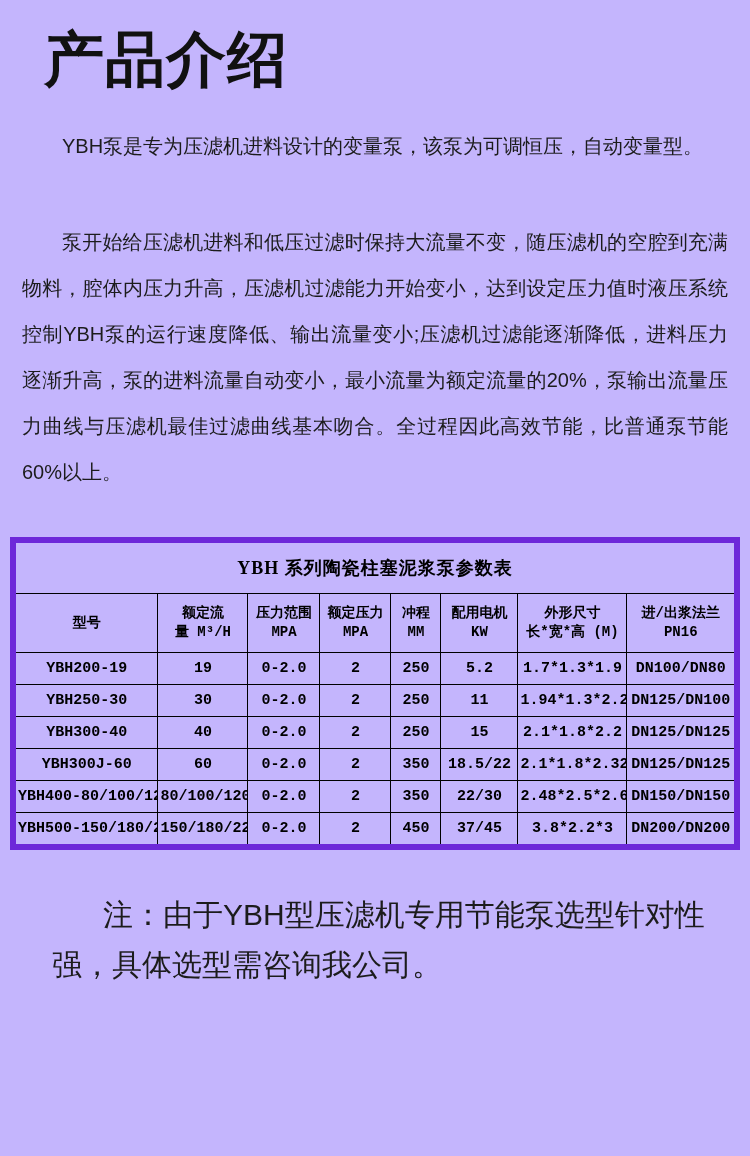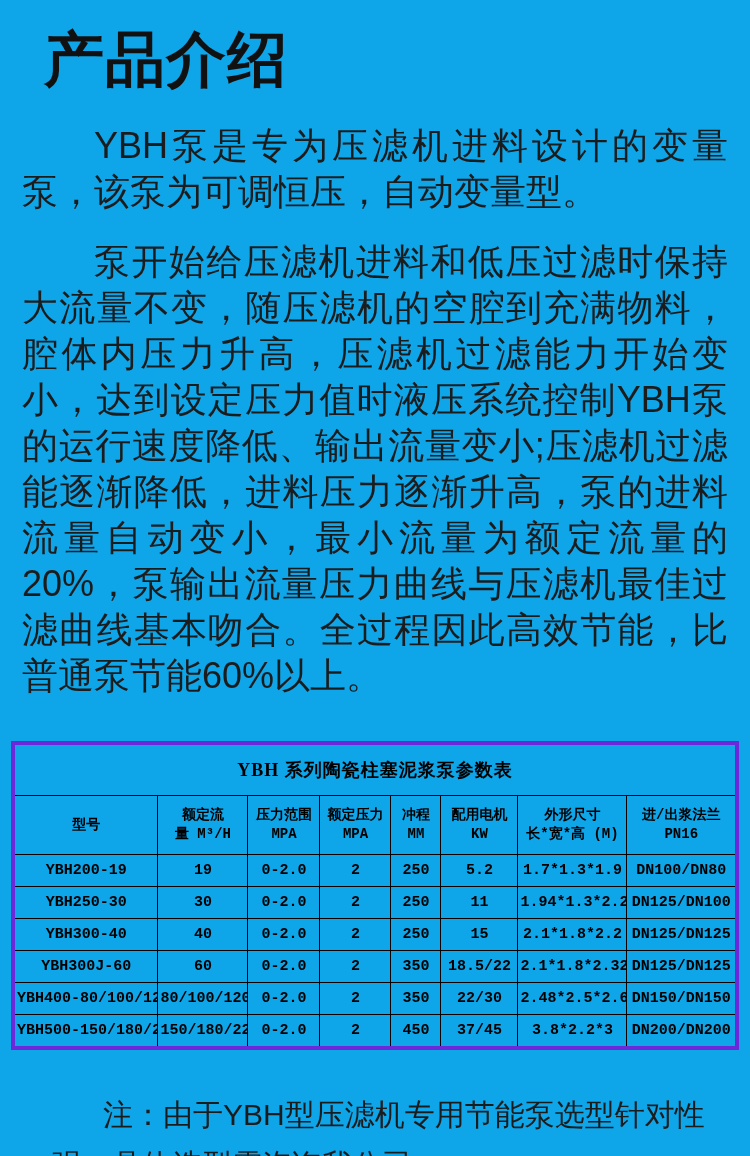--- a/index.html
+++ b/index.html
@@ -5,51 +5,51 @@
   html, body {
     margin: 0;
     padding: 0;
     background: #ffffff;
   }
   .page {
     position: relative;
     width: 750px;
     height: 1156px;
     margin: 0 auto;
-    background: #0ea5e9;
+    background: #c4b5fd;
     color: #000000;
     font-family: "Liberation Sans", sans-serif;
     overflow: hidden;
     box-sizing: border-box;
   }
   .page-title {
     margin: 26px 22px 0 44px;
     font-size: 60px;
     line-height: 1.12;
     font-weight: 900;
     letter-spacing: 1px;
     color: #111111;
   }
   .para {
     margin: 0 22px;
-    font-size: 36px;
+    font-size: 20px;
     line-height: 46px;
     text-indent: 2em;
     color: #1c1c1c;
     text-align: justify;
   }
   .para-1 { margin-top: 30px; }
-  .para-2 { margin-top: 24px; }
+  .para-2 { margin-top: 50px; }
 
   .params-table {
     width: 724px;
     margin: 42px auto 0 auto;
     border-collapse: collapse;
     table-layout: fixed;
-    border: 4px solid #6d28d9;
+    border: 6px solid #6d28d9;
     padding-left: 20px;
   }
   .params-table th, .params-table td {
     border: 1px solid #000000;
     text-align: center;
     vertical-align: middle;
     font-weight: bold;
     padding: 0 2px;
     overflow: hidden;
   }

